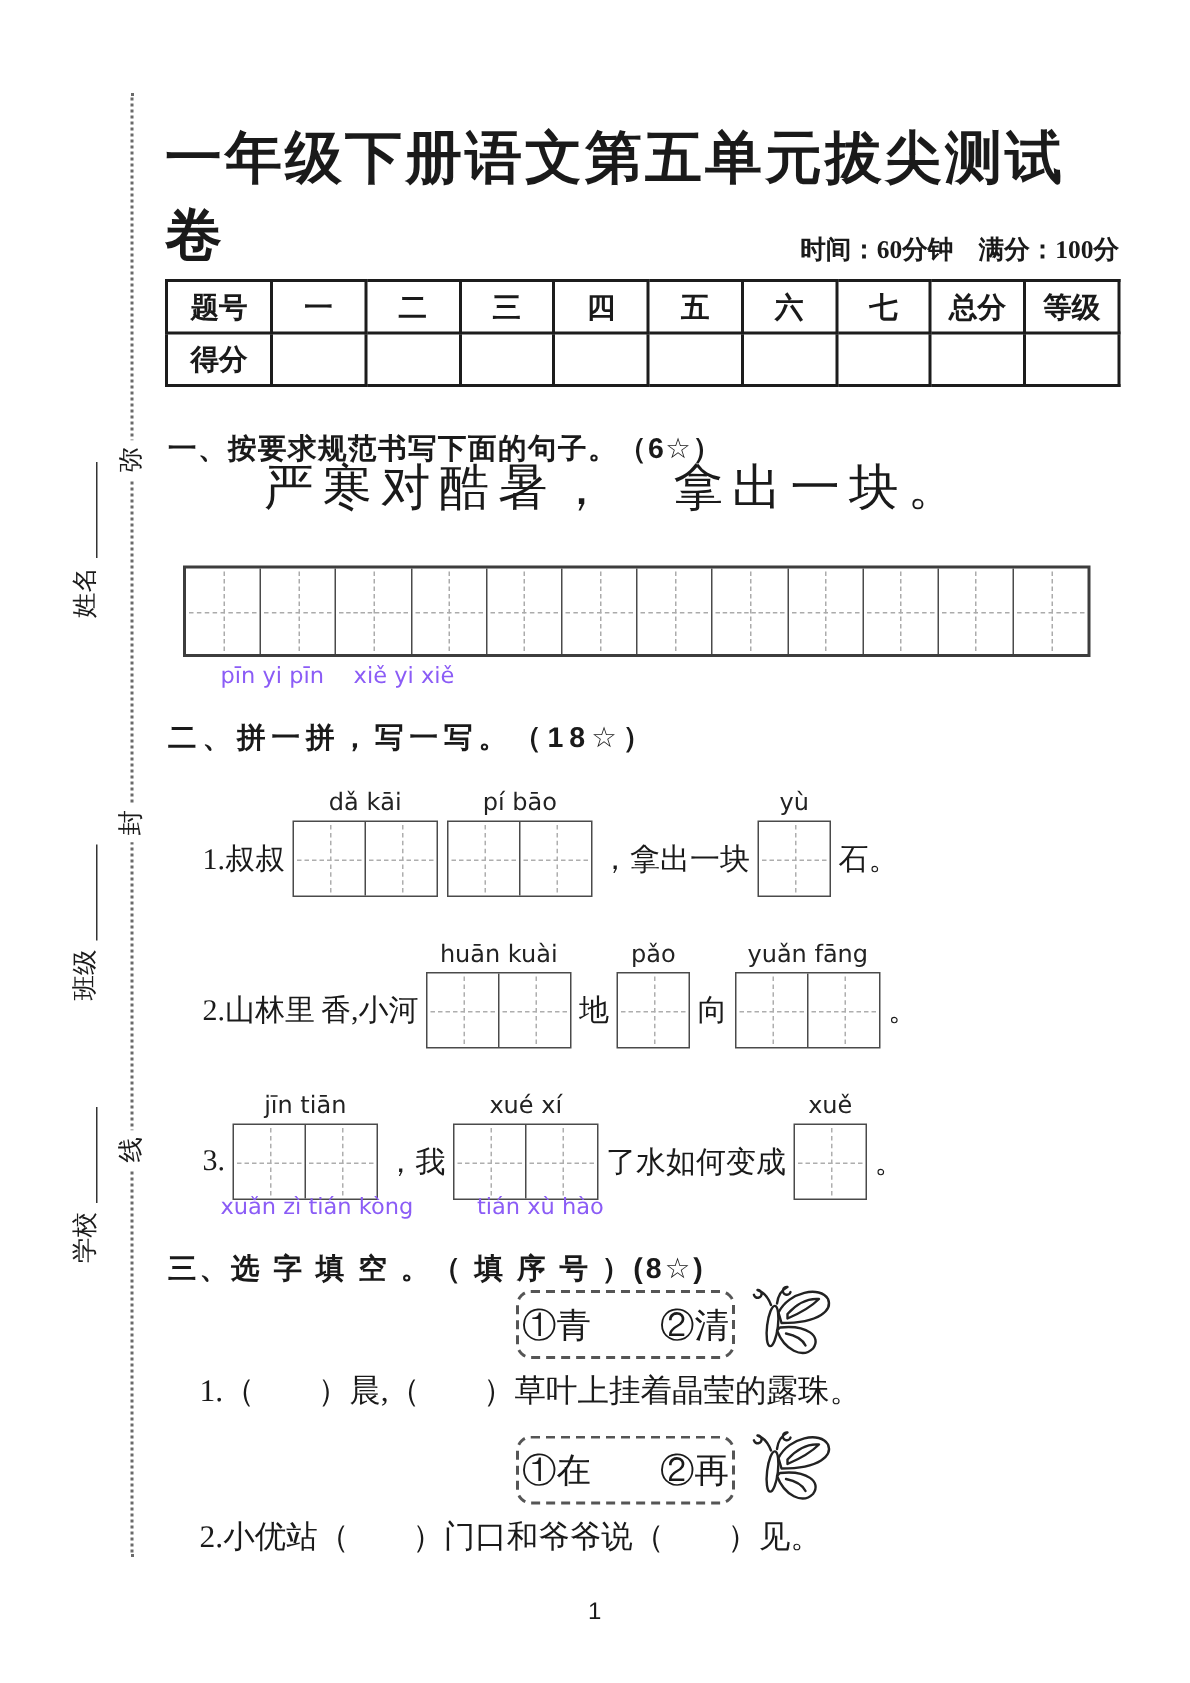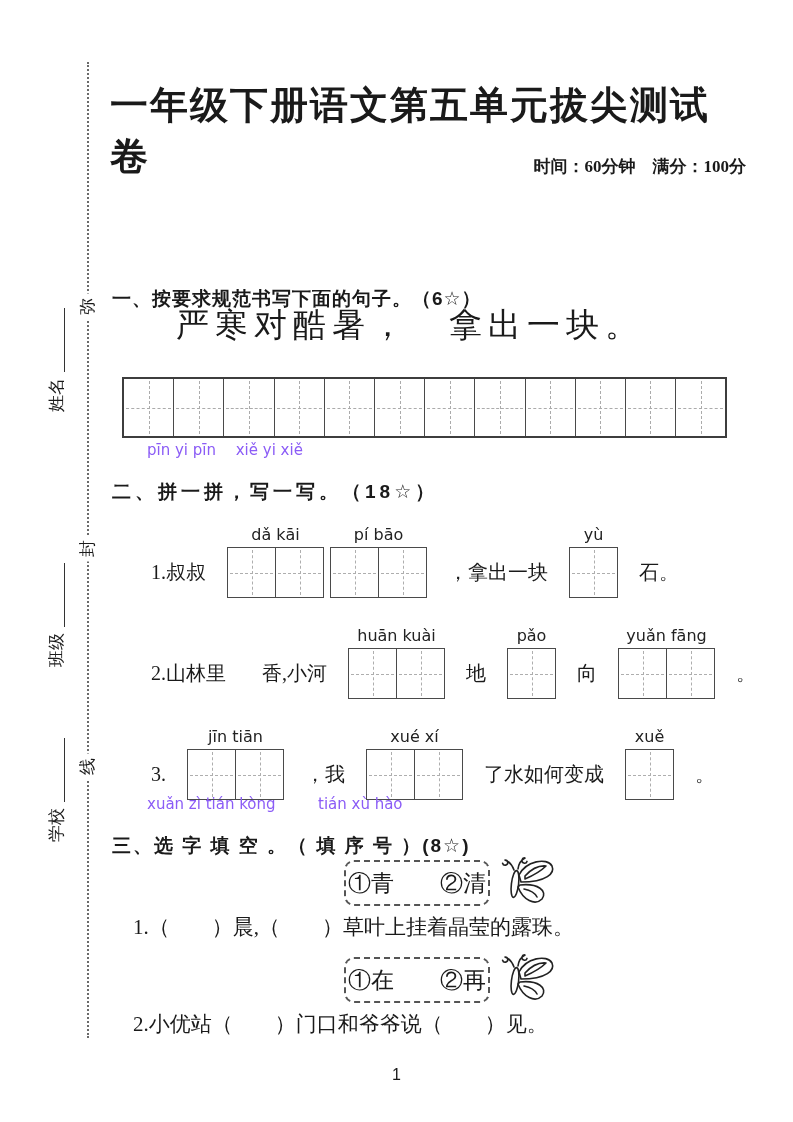--- a/index.html
+++ b/index.html
@@ -50,21 +50,21 @@
   .wcell{display:block;width:49.2px;height:57px;position:relative;}
   .wcell + .wcell{border-left:1.6px solid #4a4a4a;}
   .wcell::before{content:'';position:absolute;left:50%;top:2px;bottom:2px;
     border-left:1px dashed #ababab;}
   .wcell::after{content:'';position:absolute;top:50%;left:2px;right:2px;
     border-top:1px dashed #ababab;}
 
   
   .pitem{position:absolute;display:flex;align-items:center;
     font-size:20px;white-space:nowrap;}
-  .pitem .itxt{margin:0 18px;}
+  .pitem .itxt{margin:0 2px;}
   .boxunit{position:relative;display:flex;margin:16px 3px;}
   .boxunit .pinyin{position:absolute;bottom:100%;left:0;right:0;
     margin-bottom:3px;text-align:center;white-space:nowrap;
     font-family:"DejaVu Sans","Liberation Sans",sans-serif;
     font-size:16px;color:#222;}
   .tzg{display:flex;border:1.8px solid #4a4a4a;}
   .tzg-cell{display:block;width:47px;height:49px;position:relative;}
   .tzg-cell + .tzg-cell{border-left:1.4px solid #4a4a4a;}
   .tzg-cell::before{content:'';position:absolute;left:50%;top:2px;bottom:2px;
     border-left:1px dashed #aeaeae;}
@@ -102,20 +102,44 @@
 
 <span class="sealchar" style="top:292px">弥</span>
 <span class="sealchar" style="top:534px">封</span>
 <span class="sealchar" style="top:752px">线</span>
 
 <div class="abs title">一年级下册语文第五单元拔尖测试卷</div>
 <div class="abs meta">时间：60分钟　满分：100分</div>
 
 <table class="score-table">
   <tbody>
+      <tr>
+    <th>题号</th>
+    <th>一</th>
+    <th>二</th>
+    <th>三</th>
+    <th>四</th>
+    <th>五</th>
+    <th>六</th>
+    <th>七</th>
+    <th>总分</th>
+    <th>等级</th>
+  </tr>
+  <tr>
+    <td>得分</td>
+    <td></td>
+    <td></td>
+    <td></td>
+    <td></td>
+    <td></td>
+    <td></td>
+    <td></td>
+    <td></td>
+    <td></td>
+  </tr>
 </tbody>
   </table>
 
 <div class="abs shead" style="left:112px;top:266px">一、按要求规范书写下面的句子。（6☆）</div>
 <div class="abs sentence nowrap">严寒对酷暑，　拿出一块。</div>
 
 <div class="wgrid">
   <i class="wcell"></i>
     <i class="wcell"></i>
     <i class="wcell"></i>

